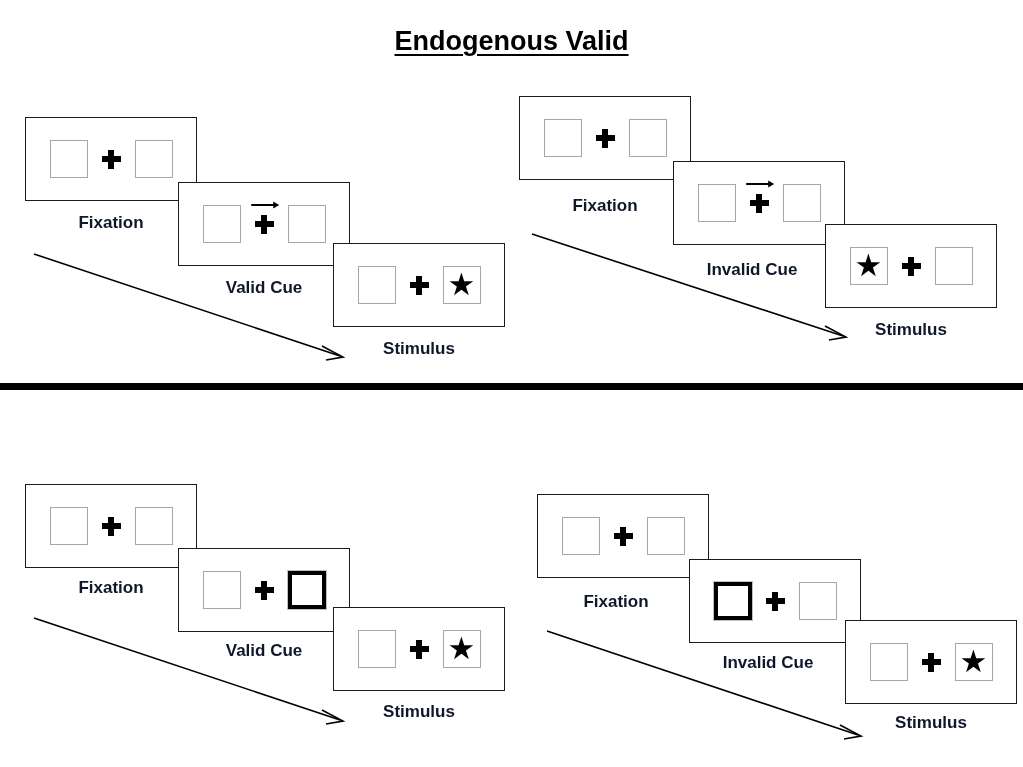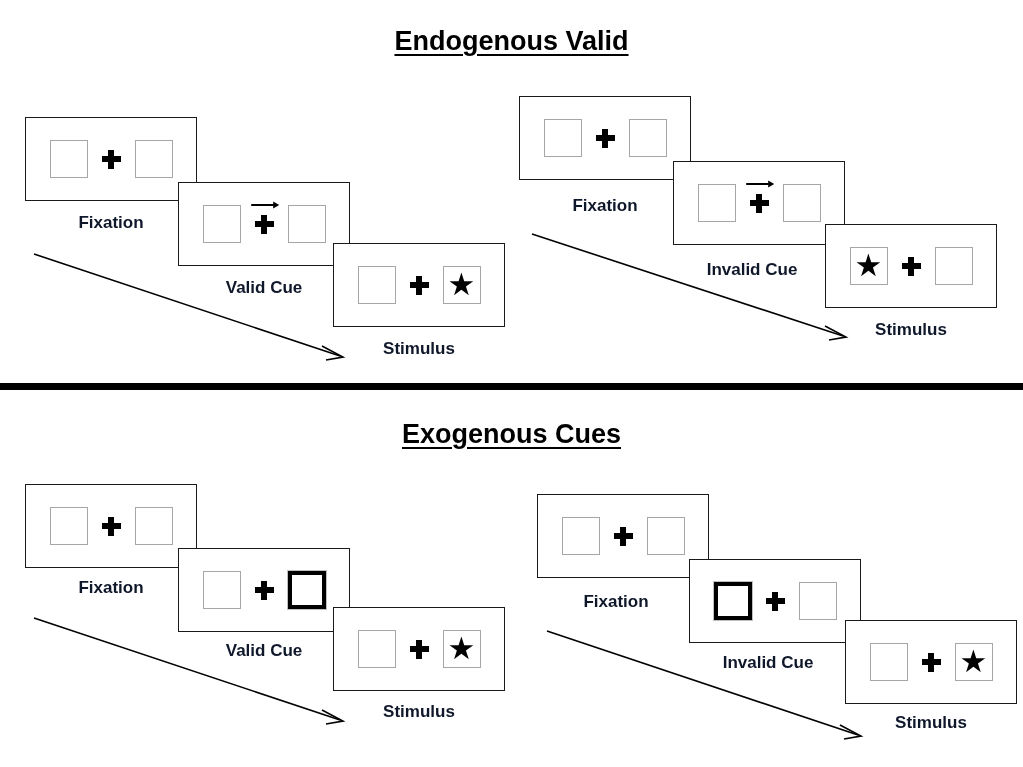--- a/index.html
+++ b/index.html
@@ -187,21 +187,20 @@
   </div>
   <div class="stage-label" style="left:825px; top:320px; width:172px;">Stimulus</div>
 
   <svg class="flow-arrow" style="left:528px; top:228px; width:330px; height:118px;" viewBox="0 0 330 118">
     <line x1="4" y1="6" x2="315" y2="108" stroke="#000" stroke-width="1.6"></line>
     <polyline points="297,98 318,109 301,112" fill="none" stroke="#000" stroke-width="1.6"></polyline>
   </svg>
 
   <div class="divider" style="left:0; top:383px; width:1023px; height:7px;"></div>
 
-  <div class="section-title" style="left:0; top:419px; width:1023px;">Exogenous Cues</div>
 
   <div class="frame" style="left:25px; top:484px; width:172px; height:84px;">
     <div class="frame-inner">
       <div class="box"></div>
       <div class="plus"></div>
       <div class="box"></div>
     </div>
   </div>
   <div class="stage-label" style="left:25px; top:578px; width:172px;">Fixation</div>
 

